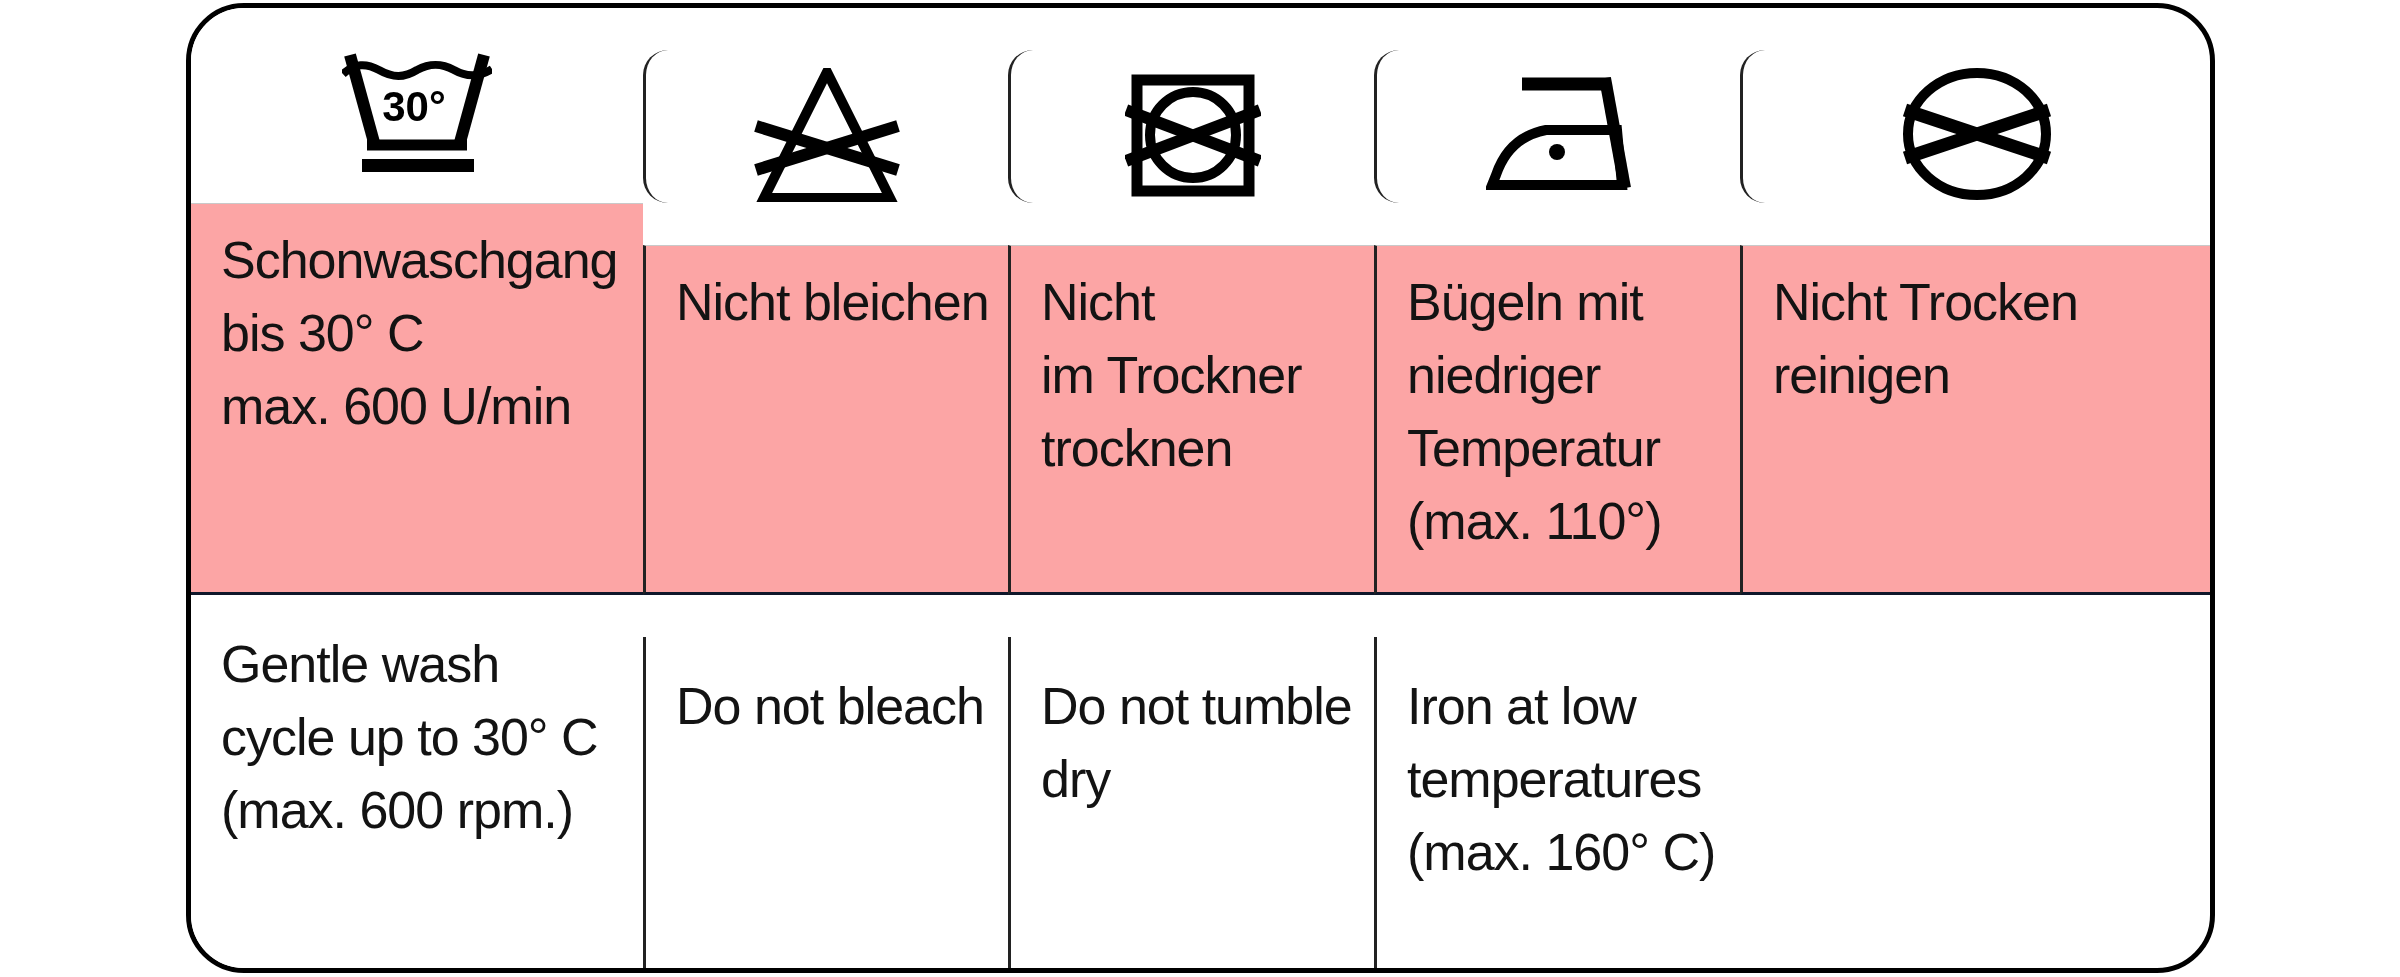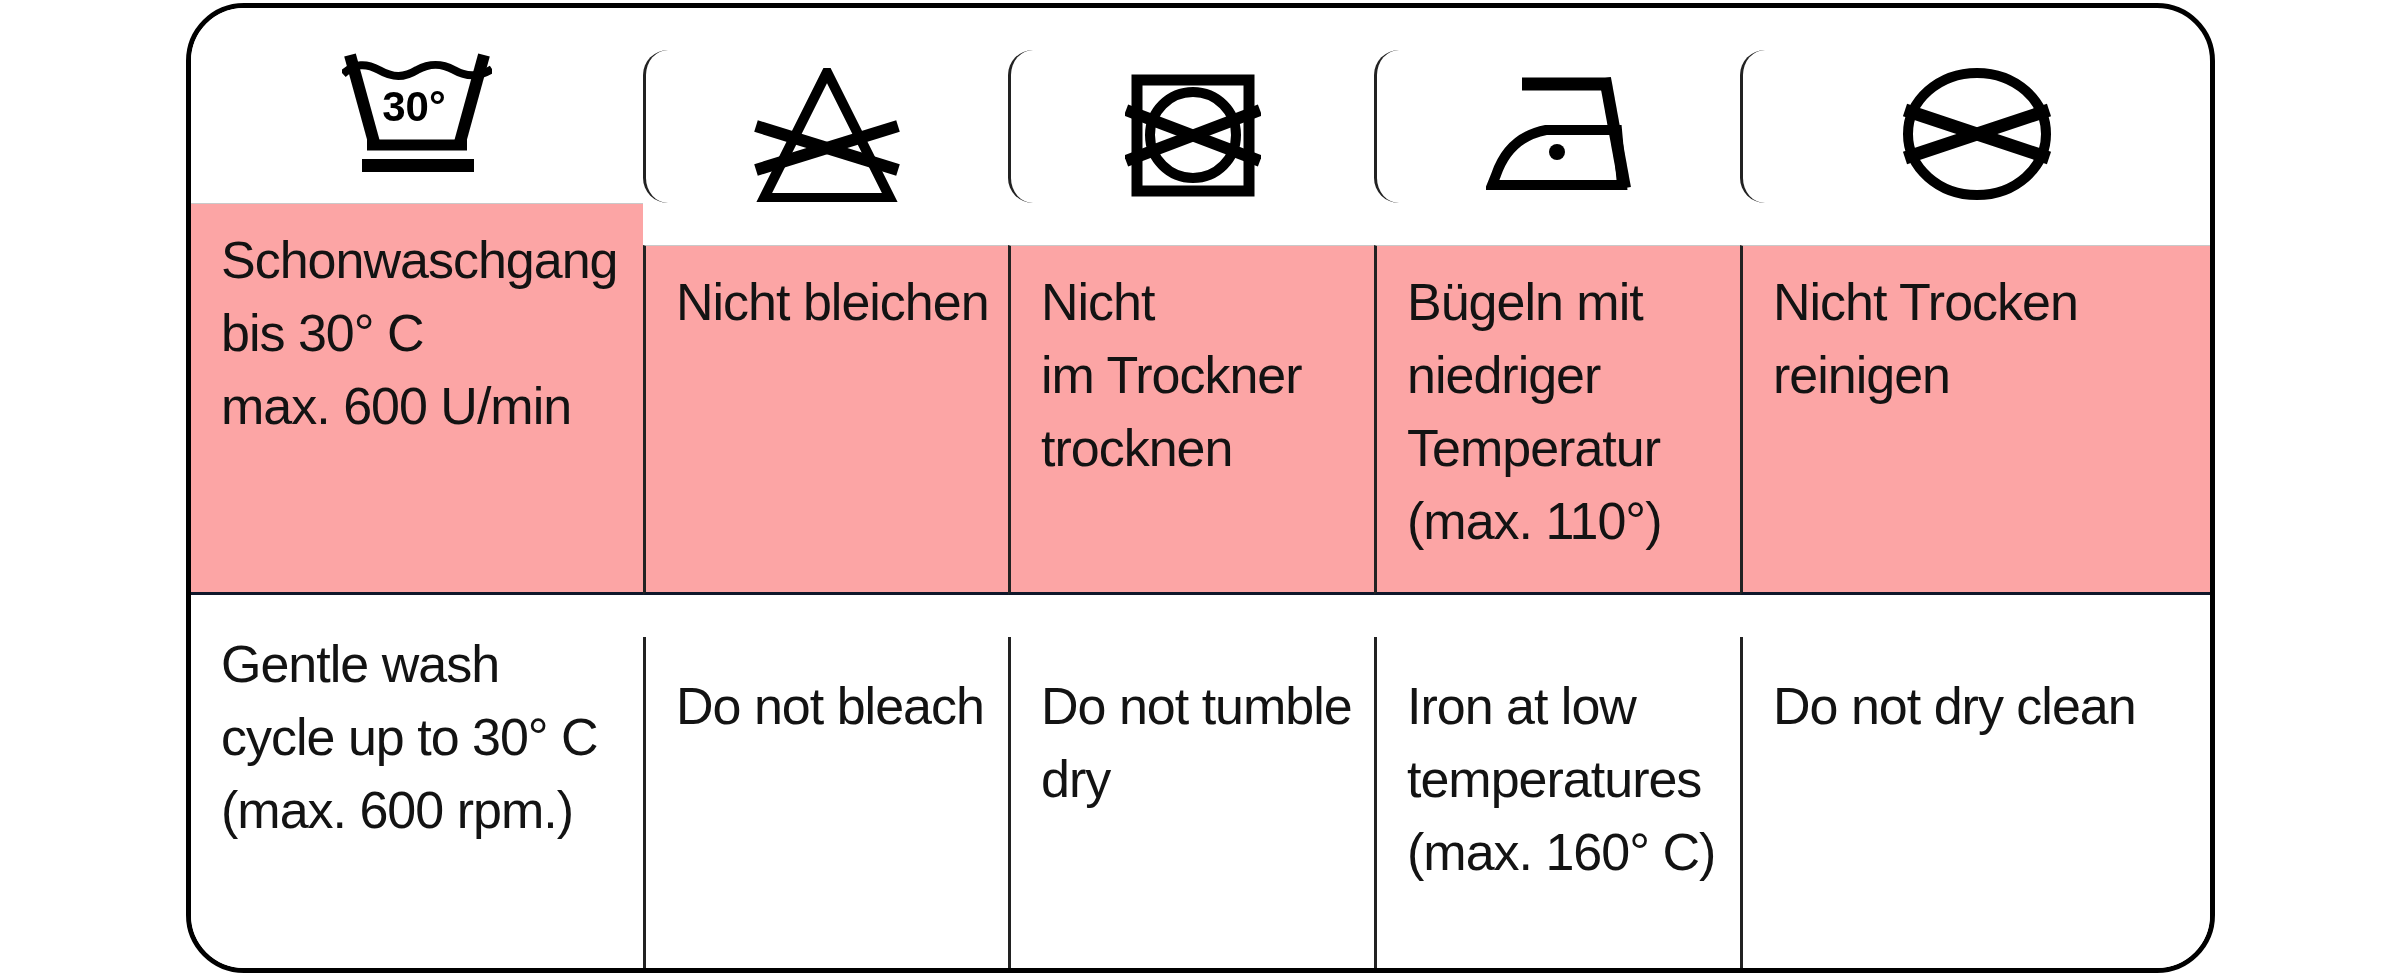--- a/index.html
+++ b/index.html
@@ -153,18 +153,15 @@
         </div>
         <div class="cell row-english vline">
           <div class="care-text">Do not tumble
 dry</div>
         </div>
         <div class="cell row-english vline">
           <div class="care-text">Iron at low
 temperatures
 (max. 160° C)</div>
         </div>
-        <div class="cell row-english vline">
-          <div class="care-text">Do not dry clean</div>
-        </div>
       </div>
   </div>
 </div>
 
 </body></html>

